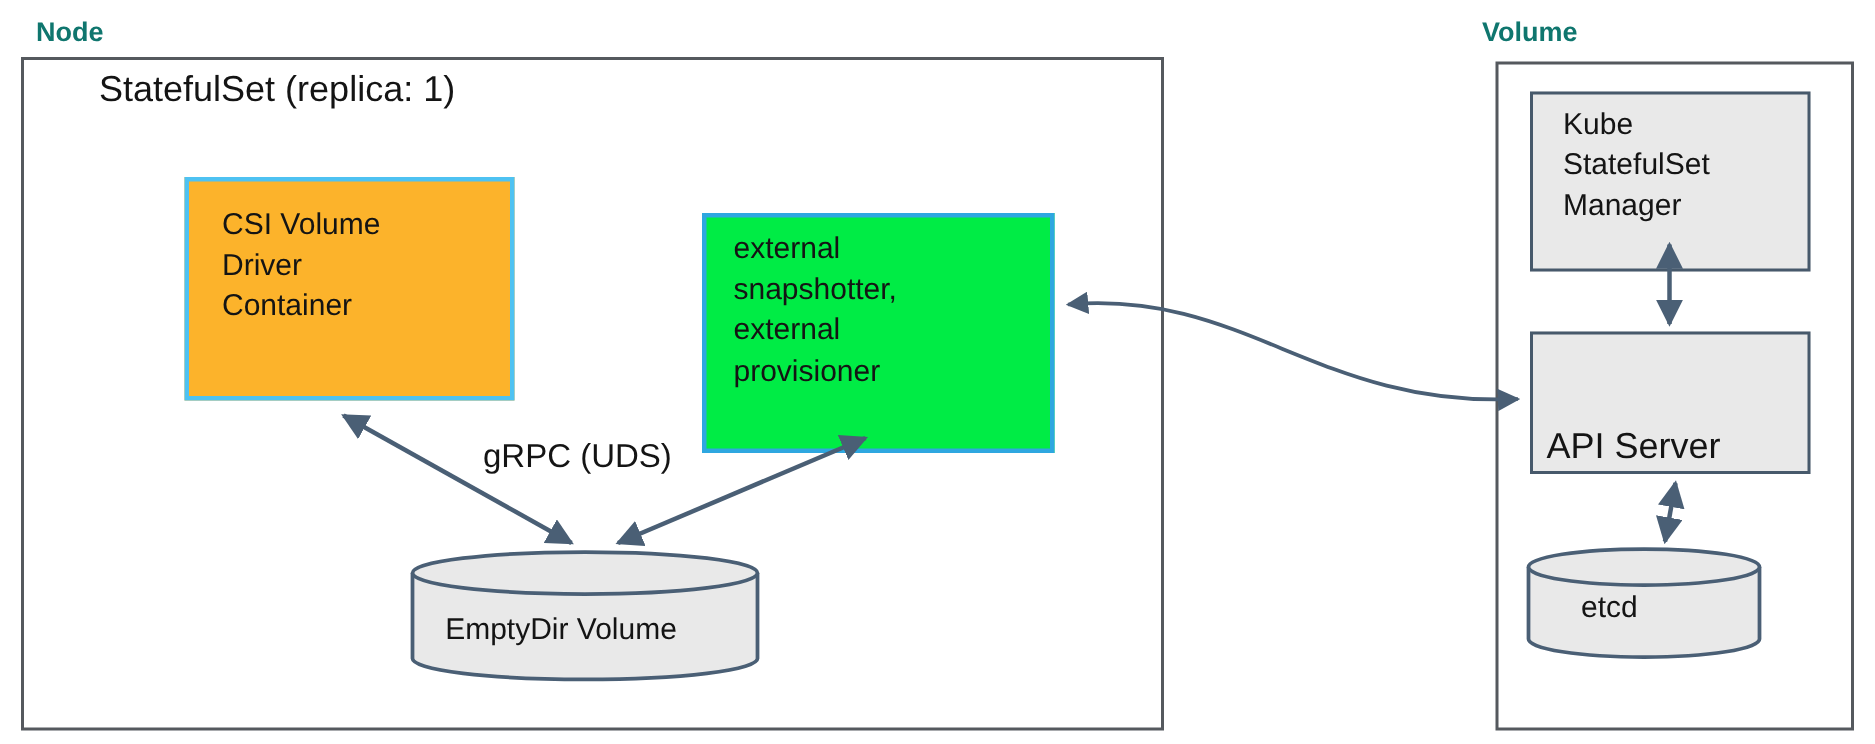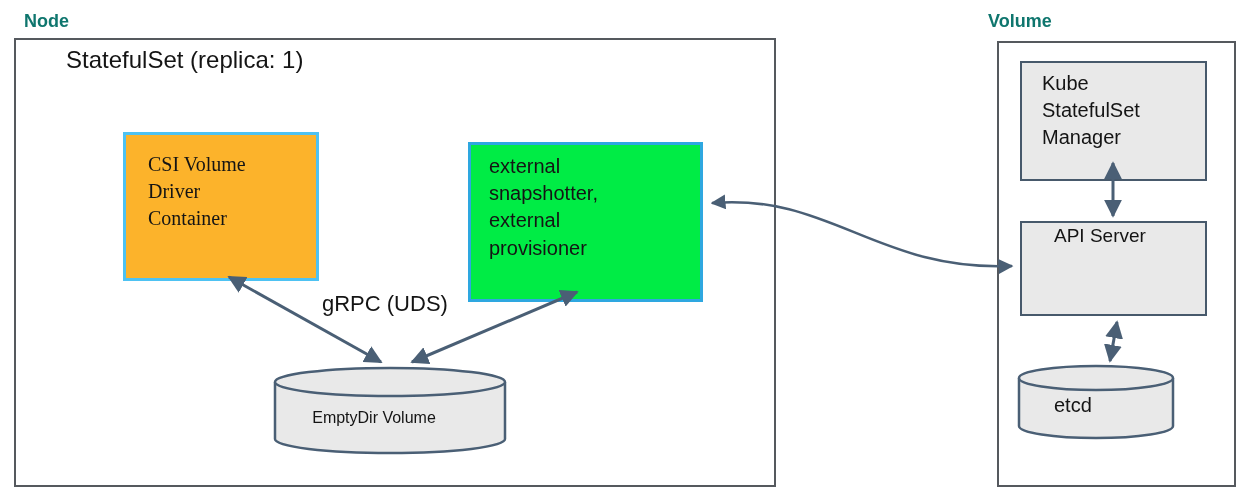--- a/index.html
+++ b/index.html
@@ -7,38 +7,38 @@
     position:relative;width:1250px;height:496px;background:#ffffff;
     font-family:"Liberation Sans",sans-serif;color:#141414;overflow:hidden;
   }
   .area-title{position:absolute;font-size:18px;font-weight:bold;color:#0f766e;}
   .outer-box{position:absolute;background:#ffffff;border:2px solid #55595e;box-sizing:border-box;}
   .color-box{position:absolute;box-sizing:border-box;border:3px solid transparent;font-size:20px;line-height:1.36;color:#141414;}
   .gray-box{position:absolute;box-sizing:border-box;border:2px solid #47596b;background:#e9e9e9;font-size:20px;line-height:1.35;color:#141414;}
   .csi-box{padding:16px 14px 0 22px;}
   .ext-box{padding:8px 12px 0 18px;}
   .kcm-box{padding:7px 10px 0 20px;}
-  .api-box{display:flex;align-items:flex-start;padding-left:32px;font-size:19px;}
+  .api-box{display:flex;align-items:flex-end;padding-left:9px;font-size:24px;}
   .free-label{position:absolute;white-space:nowrap;}
   .statefulset-label{left:26px;top:46px;font-size:24px;margin-left:40px;}
   .grpc-label{left:322px;top:291px;font-size:22px;}
-  .emptydir-label{left:275px;top:409px;width:198px;text-align:center;font-size:16px;}
+  .emptydir-label{left:275px;top:409px;width:198px;text-align:center;font-size:20px;}
   .etcd-label{left:1042px;top:394px;font-size:20px;margin-left:12px;}
   svg.overlay{position:absolute;left:0;top:0;pointer-events:none;}
 </style>
 </head>
 <body>
 
 <div class="stage">
 
   <div class="area-title" style="left:24px;top:11px;">Node</div>
   <div class="outer-box" style="left:14px;top:38px;width:762px;height:449px;"></div>
   <div class="free-label statefulset-label">StatefulSet (replica: 1)</div>
 
-  <div class="color-box csi-box" style="left: 123px; top: 132px; width: 196px; height: 149px; background-color: rgb(252, 179, 43); border-color: rgb(78, 194, 242); font-family: Liberation Serif, serif;">
+  <div class="color-box csi-box" style="left: 123px; top: 118px; width: 220px; height: 149px; background-color: rgb(252, 179, 43); border-color: rgb(78, 194, 242);">
     <div>CSI Volume</div>
     <div>Driver</div>
     <div>Container</div>
   </div>
 
   <div class="color-box ext-box" style="left: 468px; top: 123px; width: 235px; height: 160px; background-color: rgb(0, 236, 69); border-color: rgb(46, 167, 224); margin-top: 19px;">
     <div>external</div>
     <div>snapshotter,</div>
     <div>external</div>
     <div>provisioner</div>

